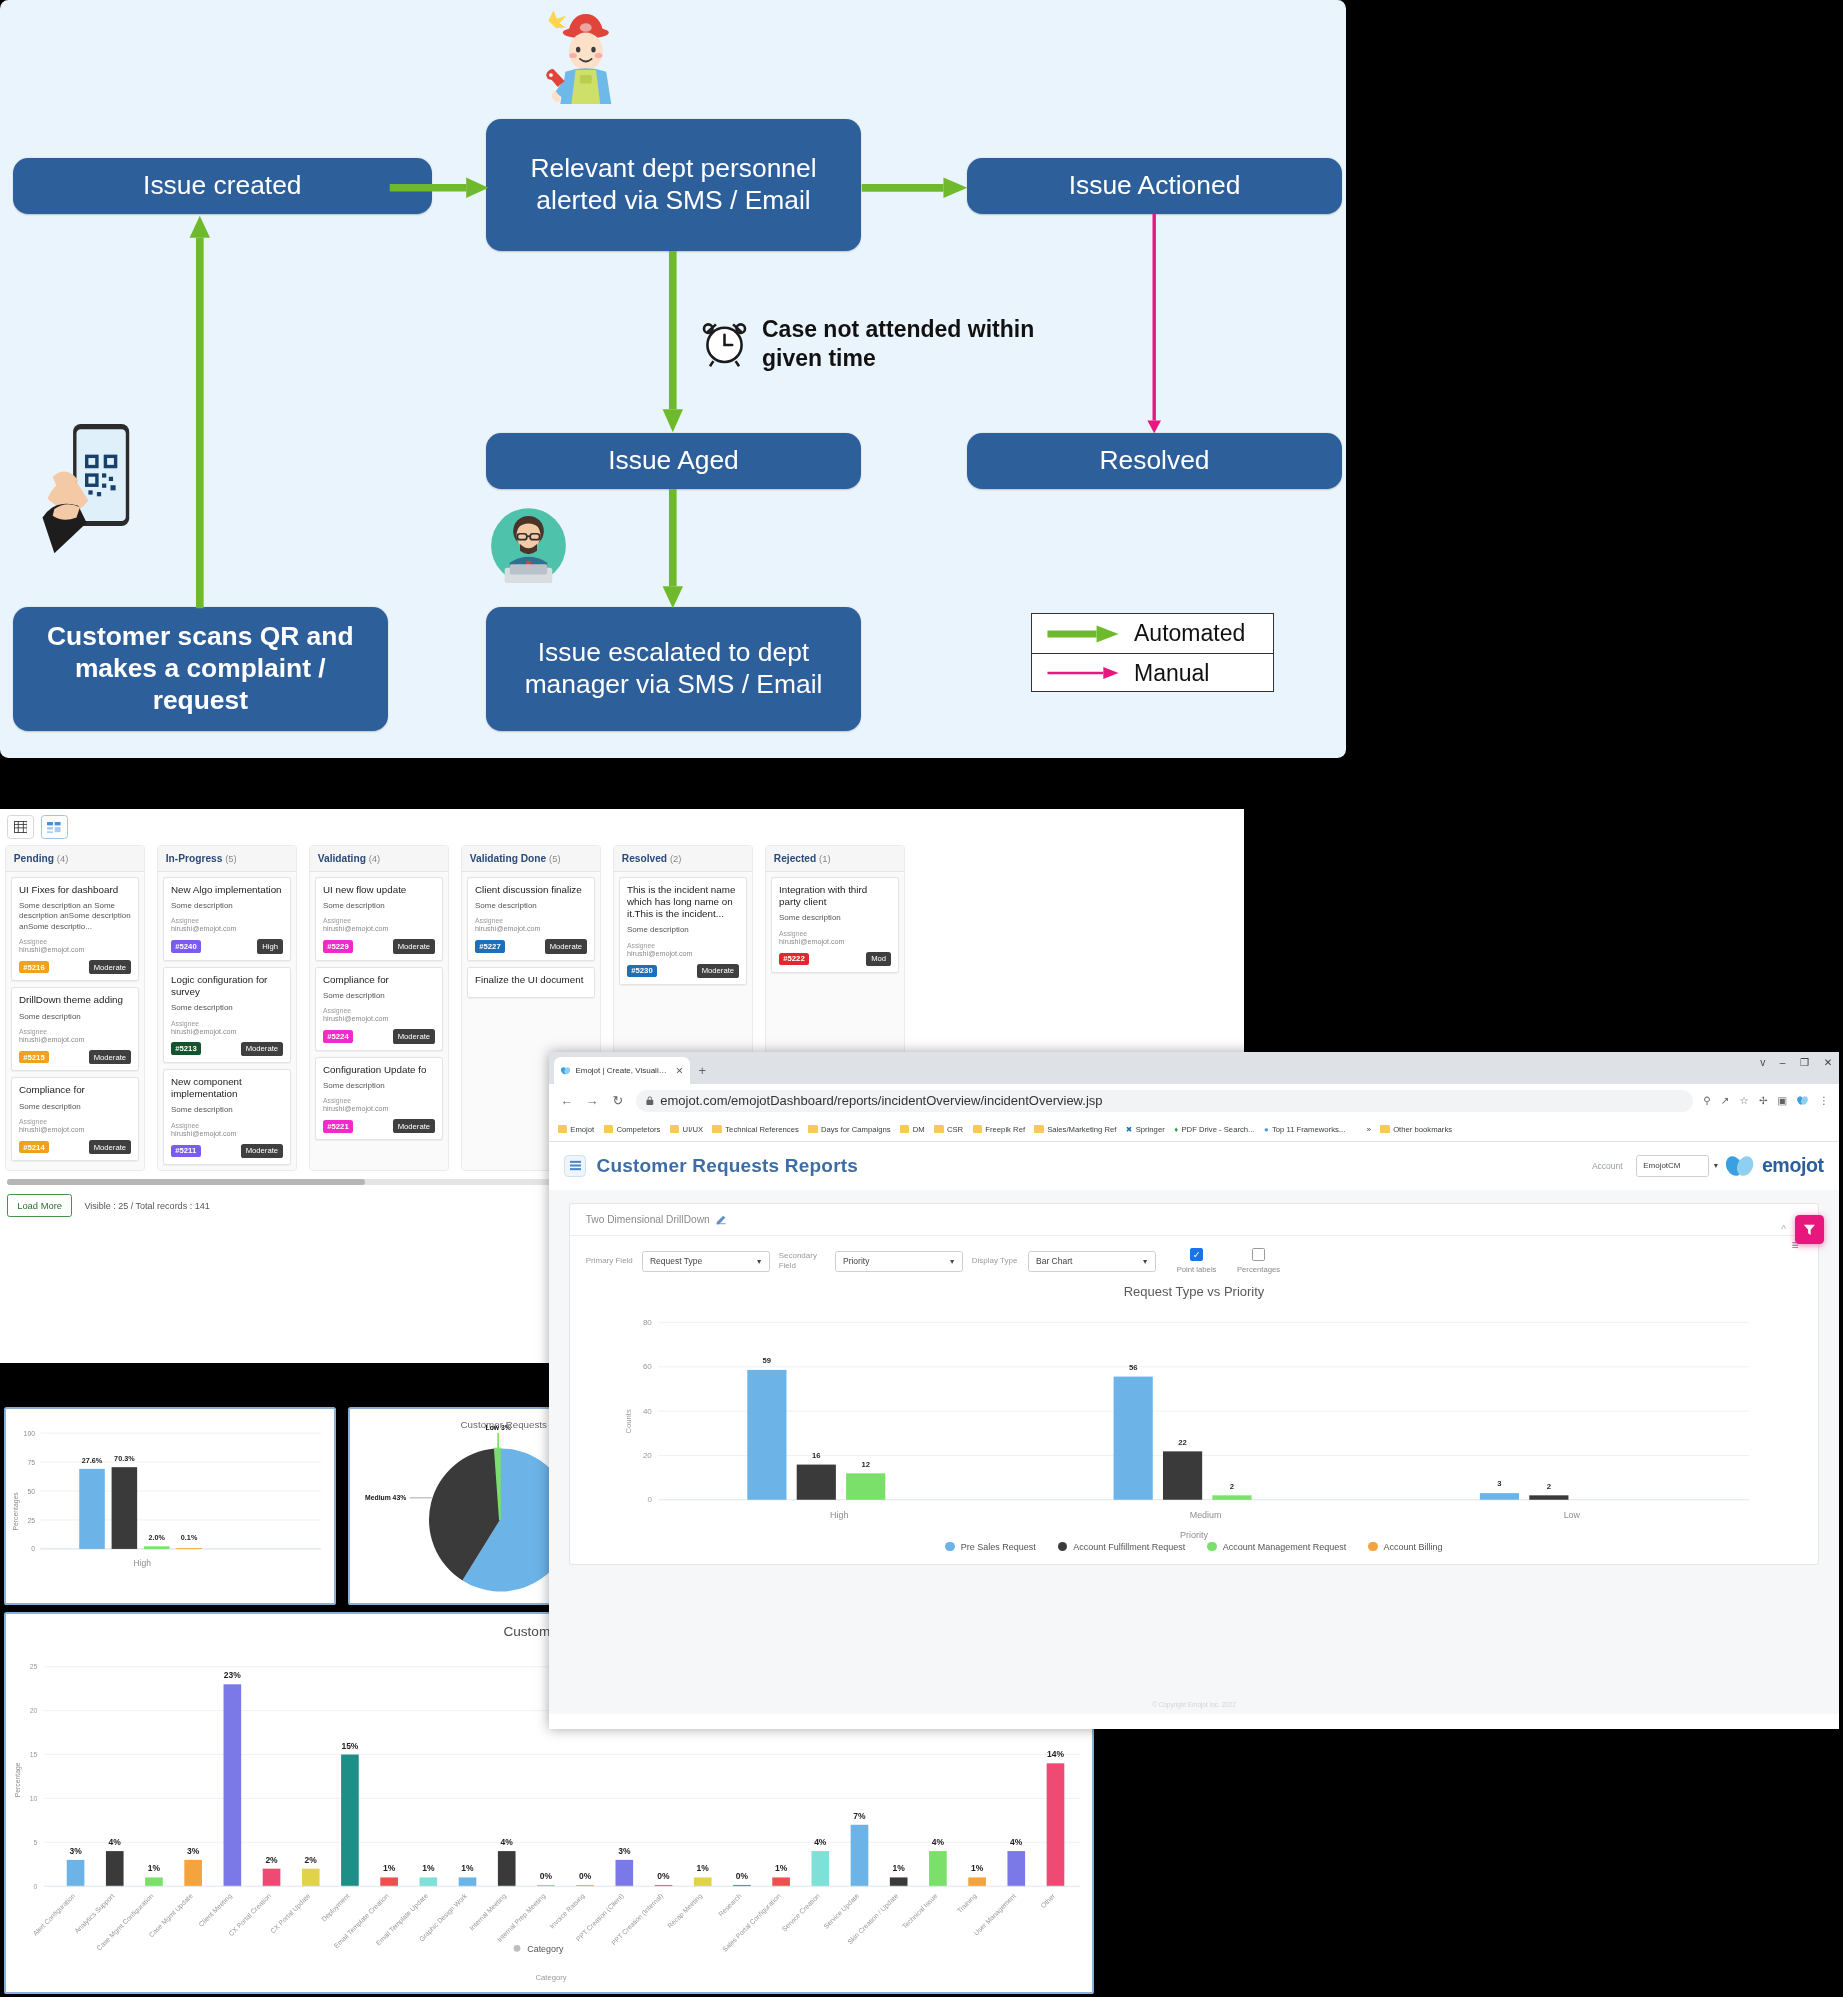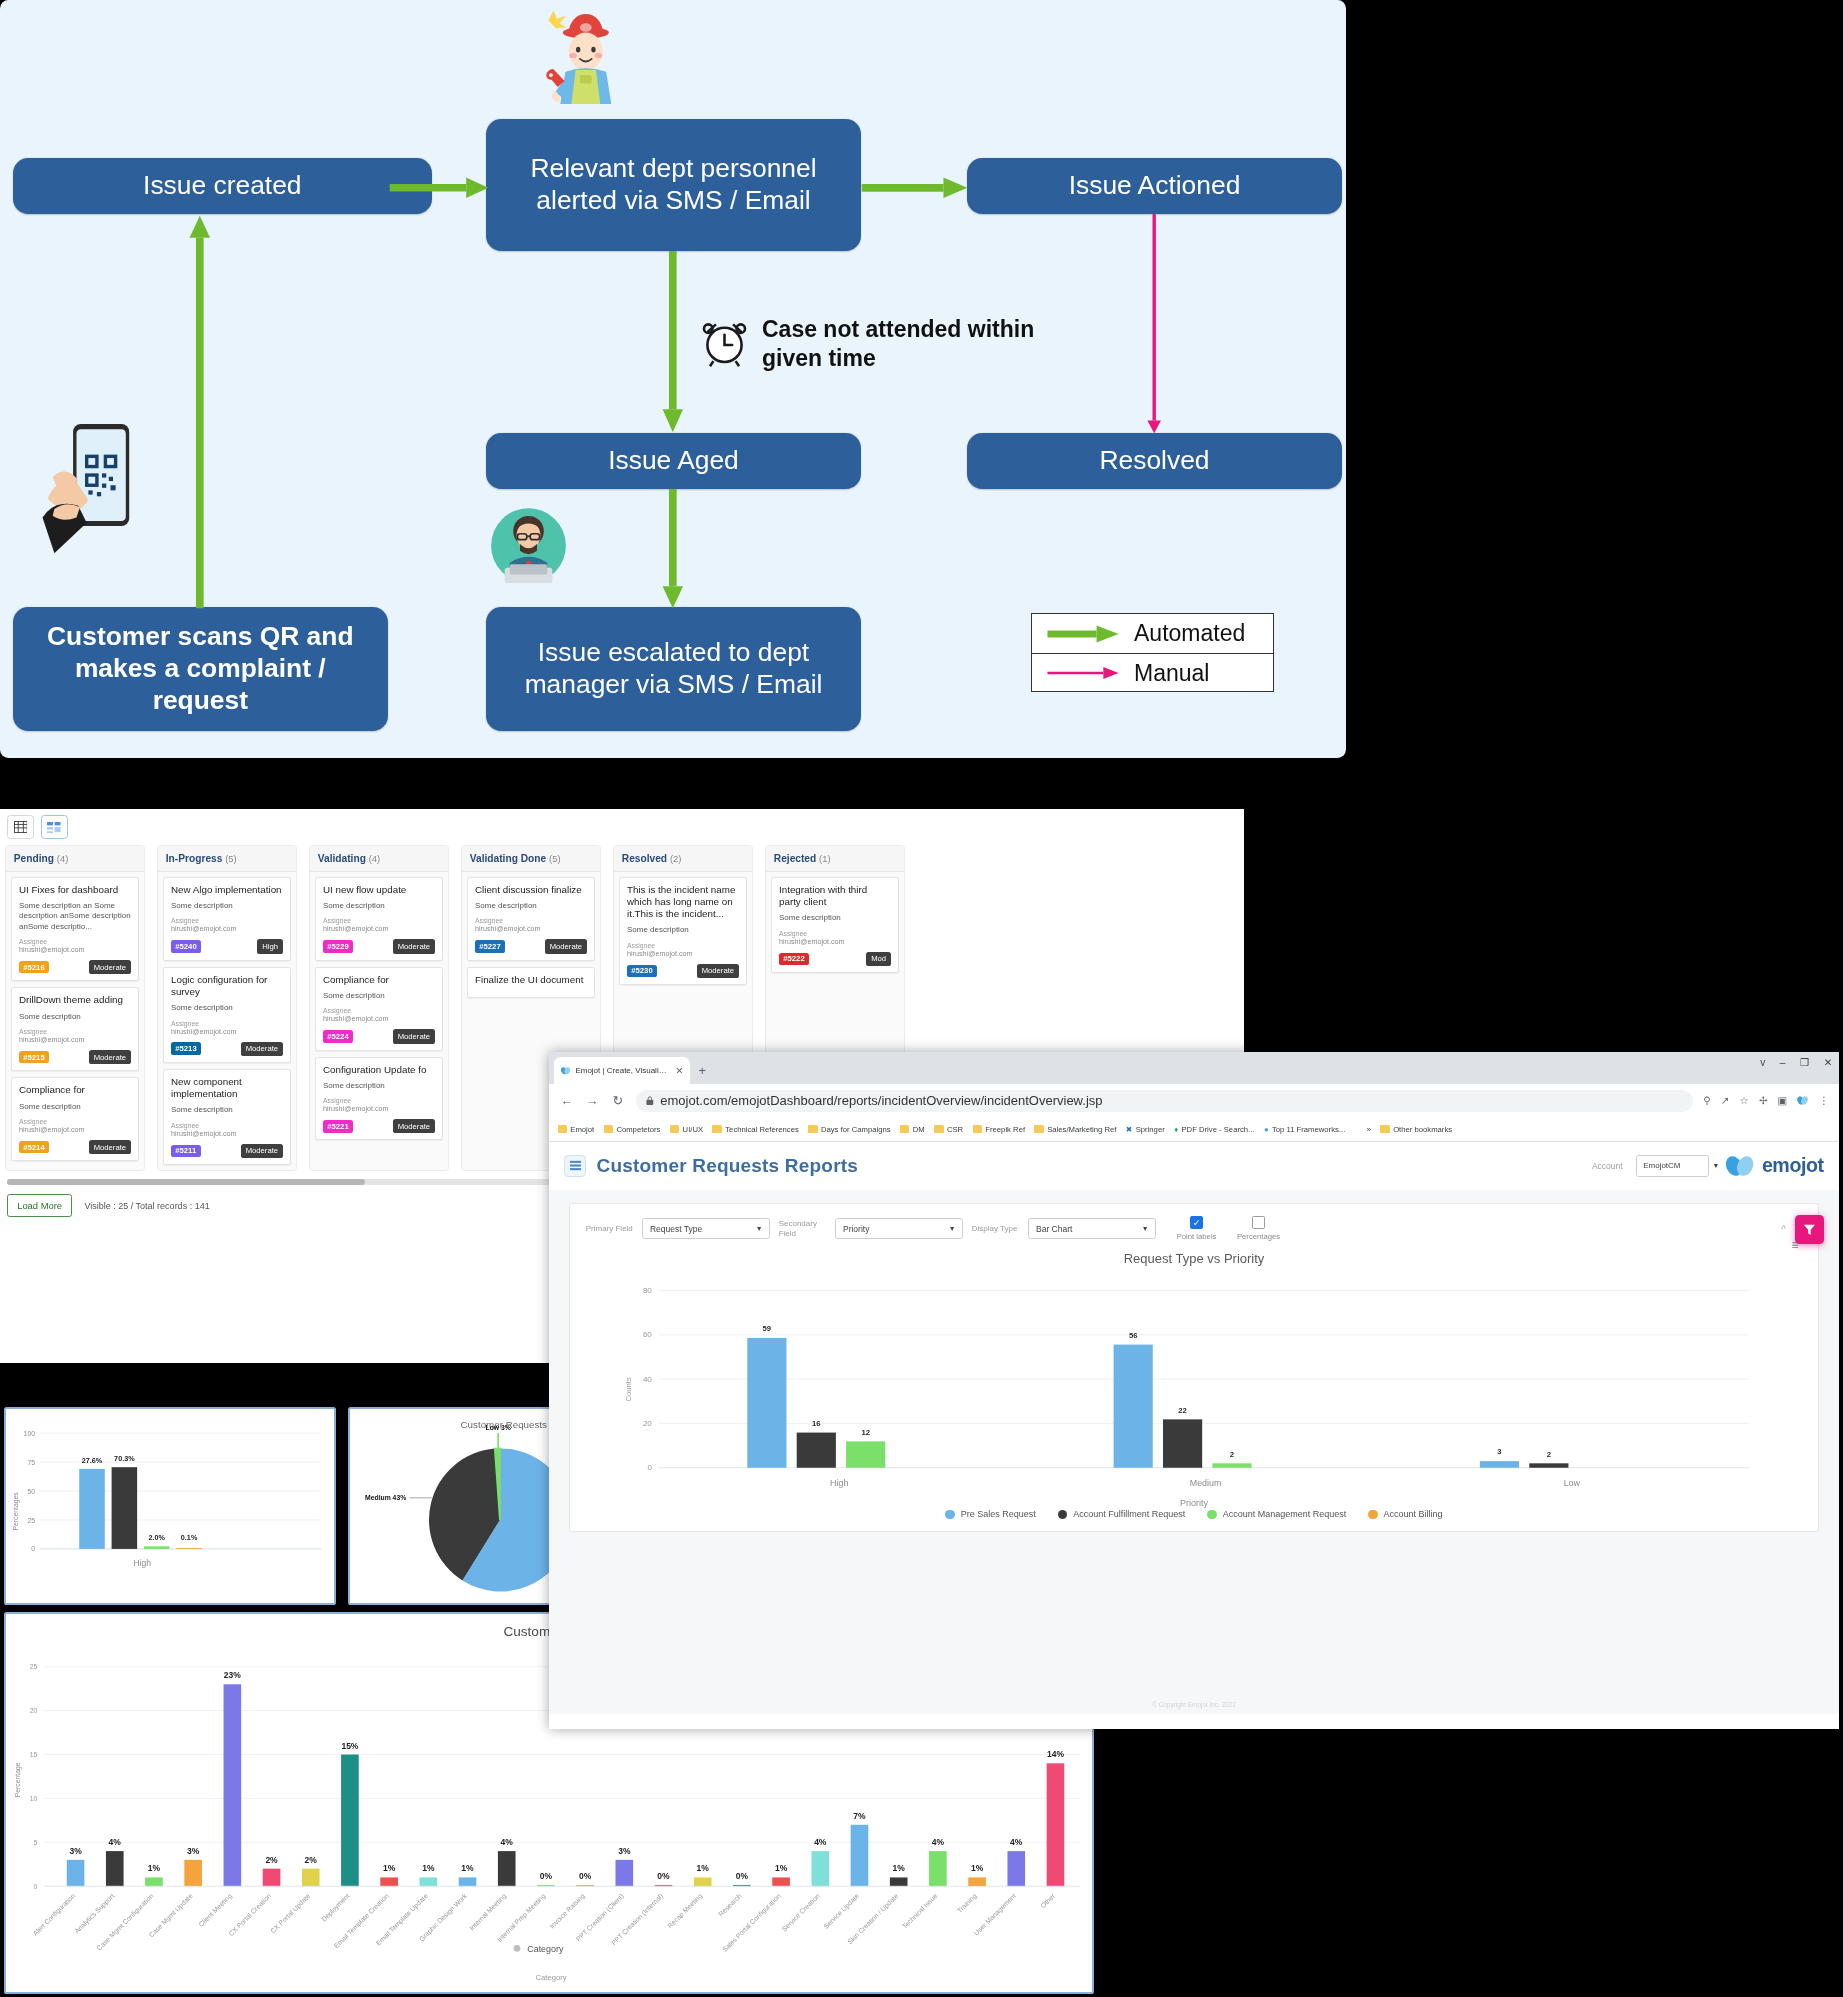--- a/index.html
+++ b/index.html
@@ -374,21 +374,21 @@
               <span class="kb-id" style="background: rgb(123, 92, 240);">#5240</span>
               <span class="kb-pri">High</span>
             </div>
           </div>
           <div class="kb-card">
             <div class="kb-title">Logic configuration for survey</div>
             <div class="kb-desc">Some description</div>
             <div class="kb-asg-label">Assignee</div>
             <div class="kb-asg">hirushi@emojot.com</div>
             <div class="kb-footer">
-              <span class="kb-id" style="background: #0369a1;">#5213</span>
+              <span class="kb-id" style="background: #14532d;">#5213</span>
               <span class="kb-pri">Moderate</span>
             </div>
           </div>
           <div class="kb-card">
             <div class="kb-title">New component implementation</div>
             <div class="kb-desc">Some description</div>
             <div class="kb-asg-label">Assignee</div>
             <div class="kb-asg">hirushi@emojot.com</div>
             <div class="kb-footer">
               <span class="kb-id" style="background: rgb(123, 92, 240);">#5211</span>
@@ -771,20 +771,27 @@
           <svg width="34" height="24" viewBox="0 0 40 28">
             <ellipse cx="13" cy="14" rx="9" ry="12" fill="#3aa0e0" transform="rotate(-25 13 14)"></ellipse>
             <ellipse cx="26" cy="14" rx="9" ry="12" fill="#8fd0f0" transform="rotate(25 26 14)"></ellipse>
           </svg>
           <span class="brand-name">emojot</span>
         </div>
       </div>
     </div>
 
     <div class="card-panel">
+      <div class="panel-hd">
+        <span class="panel-hd-title">Two Dimensional DrillDown</span>
+        <svg width="11" height="11" viewBox="0 0 13 13">
+          <path d="M1 9.5 L8.5 2 L11 4.5 L3.5 12 L1 12 Z" fill="#5f8fc8"></path>
+          <path d="M0.5 11.5 h11" stroke="#5f8fc8" stroke-width="1"></path>
+        </svg>
+      </div>
 
       <div class="ctrl-row">
         <span class="ctrl-label">Primary Field</span>
         <div class="ctrl-select">
           <span>Request Type</span>
           <span style="font-size:6.8px;">▼</span>
         </div>
 
         <span class="ctrl-label">Secondary Field</span>
         <div class="ctrl-select">

